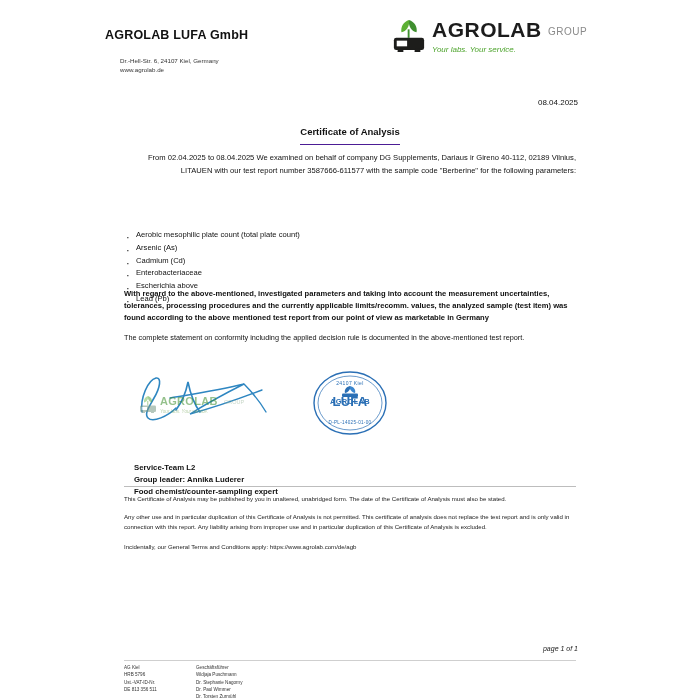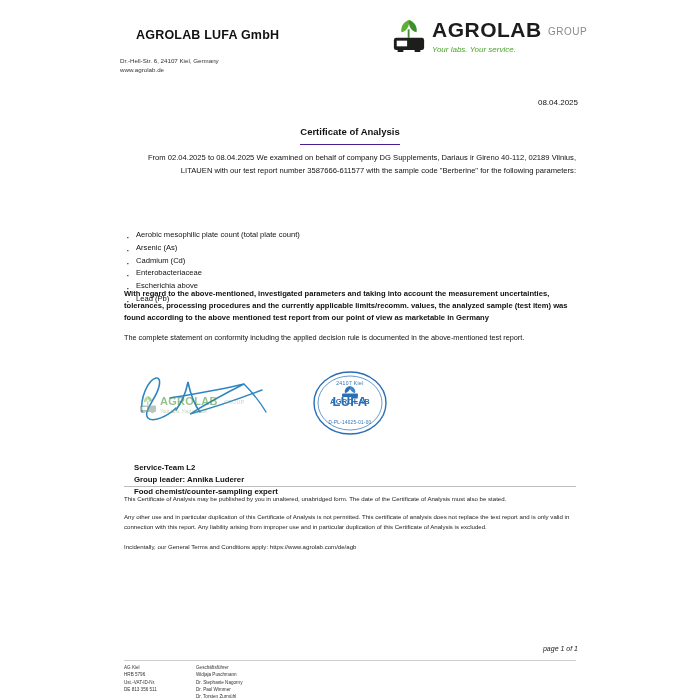--- a/index.html
+++ b/index.html
@@ -12,21 +12,21 @@
   #page {
     position: relative;
     width: 700px; height: 700px;
     background: #ffffff;
     overflow: hidden;
   }
 
   
   .company-name {
     position: absolute;
-    left: 136px; top: 28px;
+    left: 105px; top: 28px;
     font-size: 12.5px;
     font-weight: bold;
     color: #111;
     letter-spacing: 0.2px;
   }
   .company-address {
     position: absolute;
     left: 120px; top: 56px;
     font-size: 6.2px;
     color: #333;

